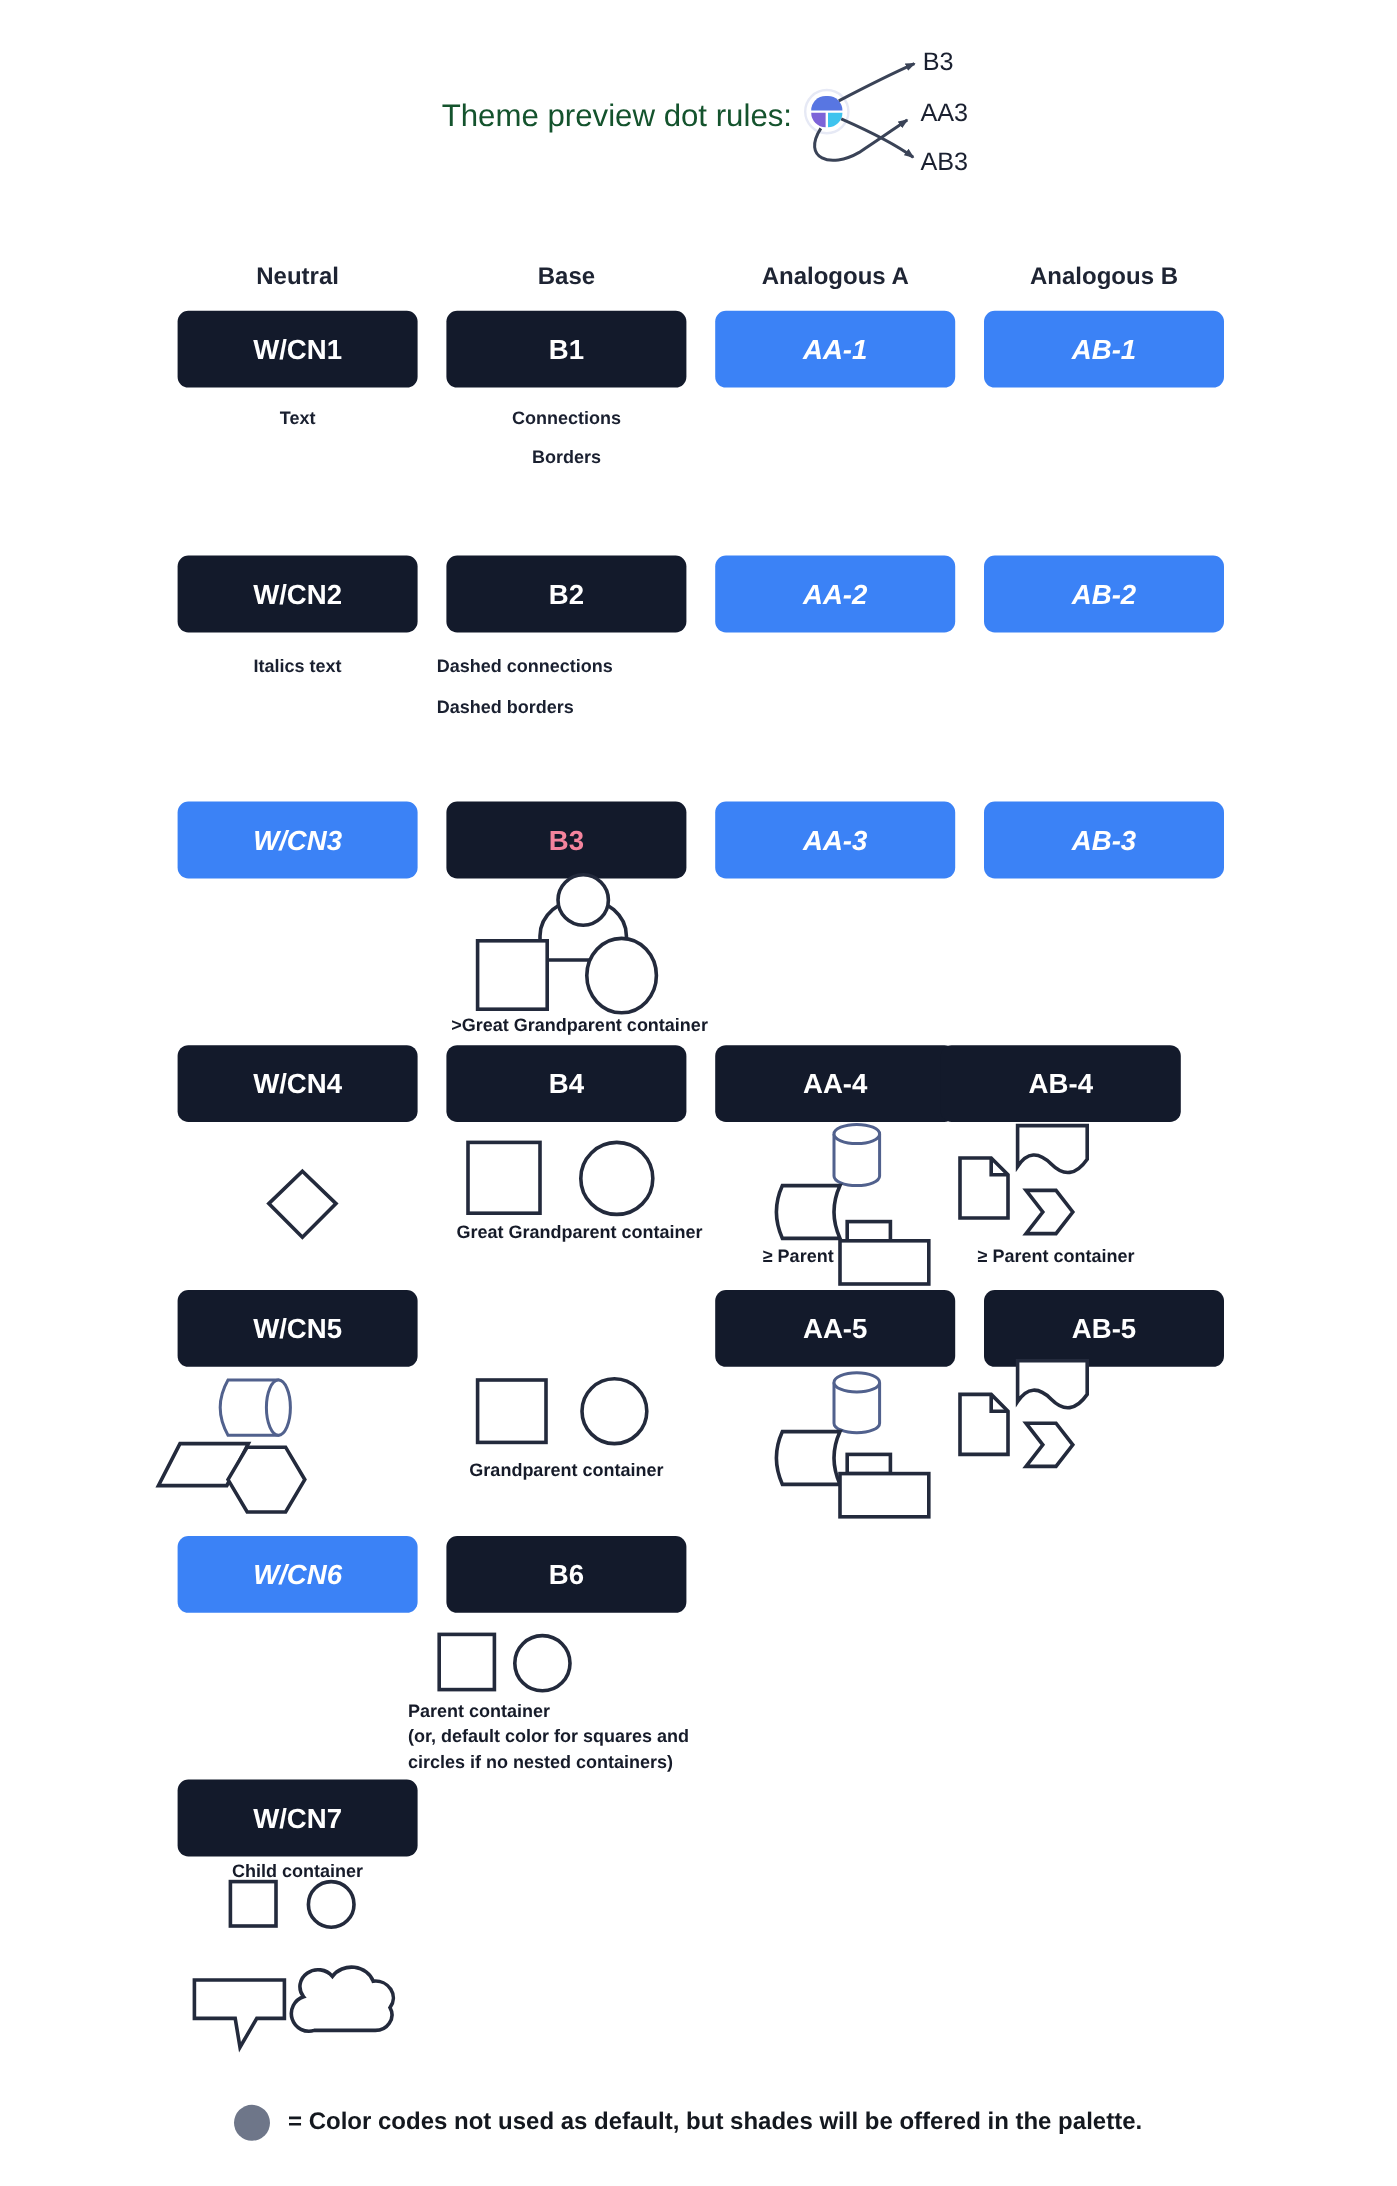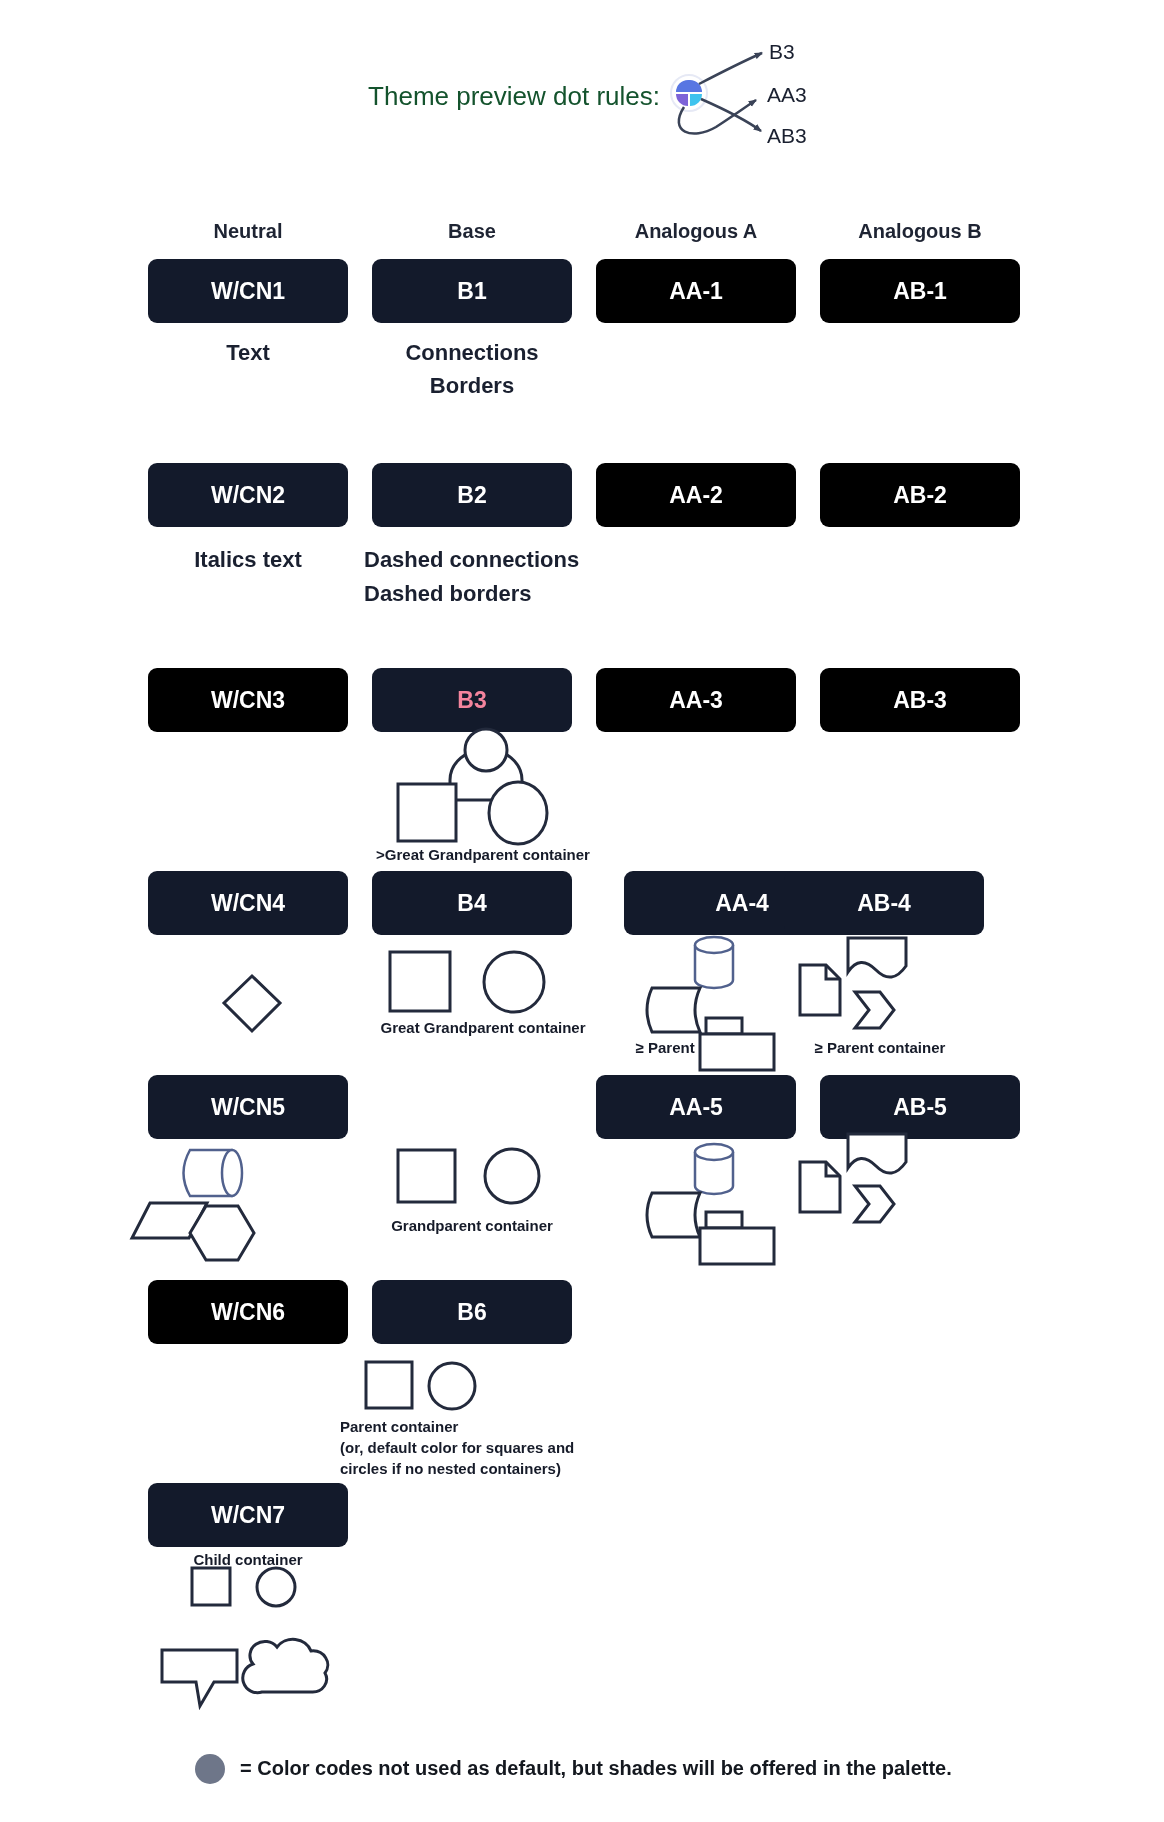--- a/index.html
+++ b/index.html
@@ -5,23 +5,23 @@
   html,body{margin:0;padding:0;background:#ffffff;}
   #canvas{position:relative;width:1164px;height:1822px;background:#ffffff;overflow:hidden;
           font-family:"Liberation Sans","DejaVu Sans",sans-serif;color:#1A2030;}
   .abs{position:absolute;}
   .title{font-size:26px;font-weight:400;color:#14532d;text-align:right;}
   .dot-label{font-size:21px;font-weight:400;color:#1A2030;}
   .col-header{width:200px;text-align:center;font-size:20px;font-weight:700;color:#1E2433;}
   .pill{width:200px;height:64px;border-radius:9px;display:flex;align-items:center;justify-content:center;
         font-size:23px;font-weight:700;color:#ffffff;}
   .pill.dark{background:#131A2B;}
-  .pill.gray{background:#000000;}
+  .pill.gray{background:#3b82f6;font-style:italic;}
   .pill .pink{color:#F4849D;}
-  .cap-lg{font-size:22px;font-weight:700;color:#1A2030;}
+  .cap-lg{font-size:15px;font-weight:700;color:#1A2030;}
   .cap-sm{font-size:15px;font-weight:700;color:#161B29;}
   .center{text-align:center;}
   svg.layer{position:absolute;left:0;top:0;pointer-events:none;}
   .ring{box-sizing:border-box;width:38px;height:38px;border:2.5px solid #E6E9F5;border-radius:50%;}
   .pie{width:26px;height:26px;}
   .pie .seg{position:absolute;}
   .pie .top{left:0;top:0;width:26px;height:12px;border-radius:13px 13px 0 0;}
   .pie .bl{left:0;top:14px;width:12px;height:12px;border-radius:0 0 0 13px;}
   .pie .br{left:14px;top:14px;width:12px;height:12px;border-radius:0 0 13px 0;}
   .footer-dot{width:30px;height:30px;border-radius:50%;background:#6E7689;}
@@ -98,21 +98,21 @@
     </div>
 
   <div class="abs cap-sm center" style="left:348px;top:846px;width:270px;">&gt;Great Grandparent container</div>
 
   <div class="abs pill dark" style="left:148px;top:871px;">
       <span>W/CN4</span>
     </div>
   <div class="abs pill dark" style="left:372px;top:871px;">
       <span>B4</span>
     </div>
-  <div class="abs pill dark" style="left:624px;top:871px;padding-left:18px;">
+  <div class="abs pill dark" style="left:596px;top:871px;">
       <span>AA-4</span>
     </div>
   <div class="abs pill dark" style="left:784px;top:871px;text-align:right;">
       <span>AB-4</span>
     </div>
 
   <div class="abs cap-sm center" style="left:348px;top:1019px;width:270px;">Great Grandparent container</div>
   <div class="abs cap-sm center" style="left:596px;top:1039px;width:210px;">≥ Parent container</div>
   <div class="abs cap-sm center" style="left:790px;top:1039px;width:180px;">≥ Parent container</div>
 

